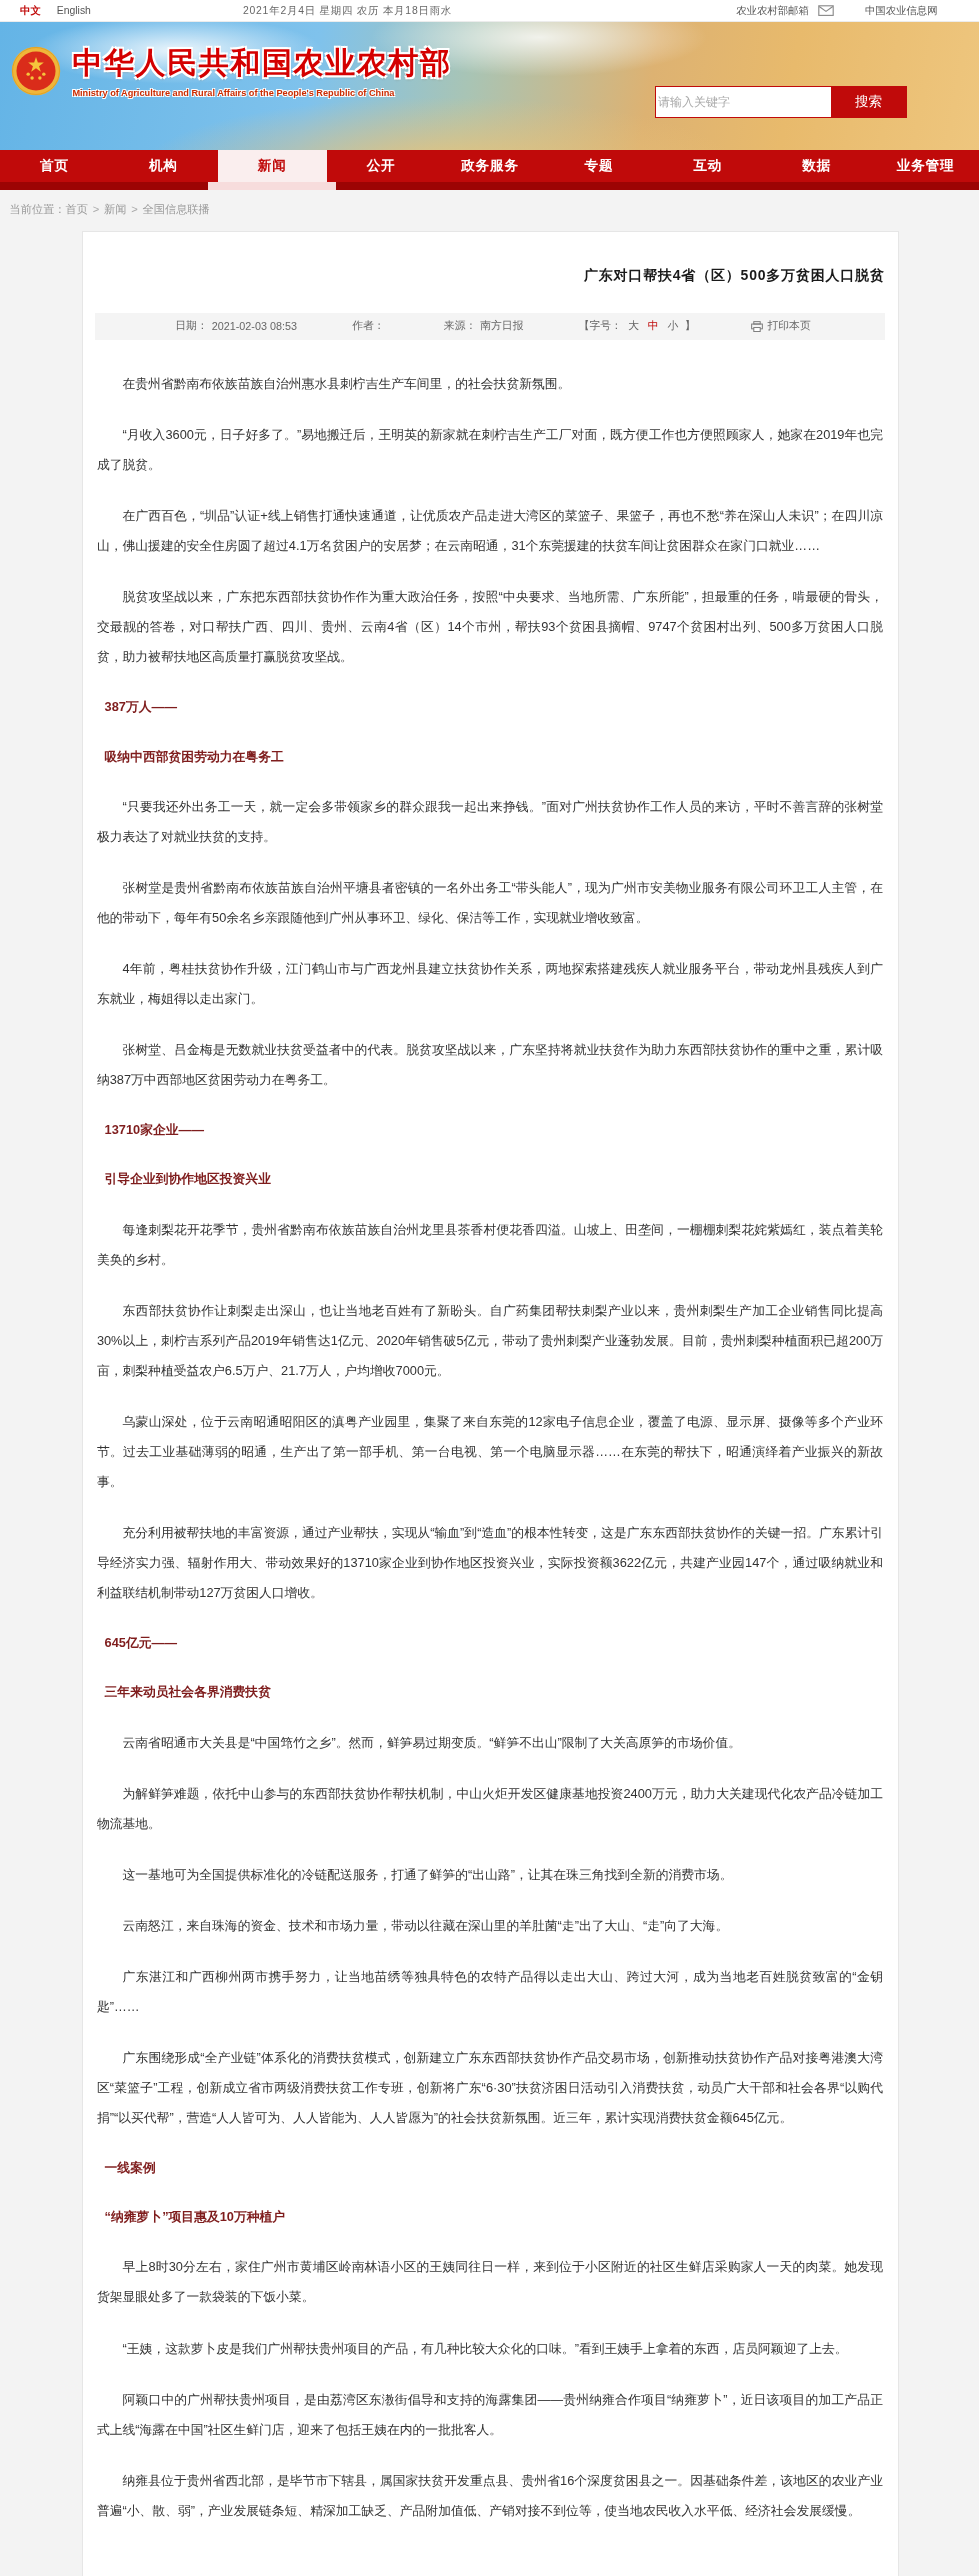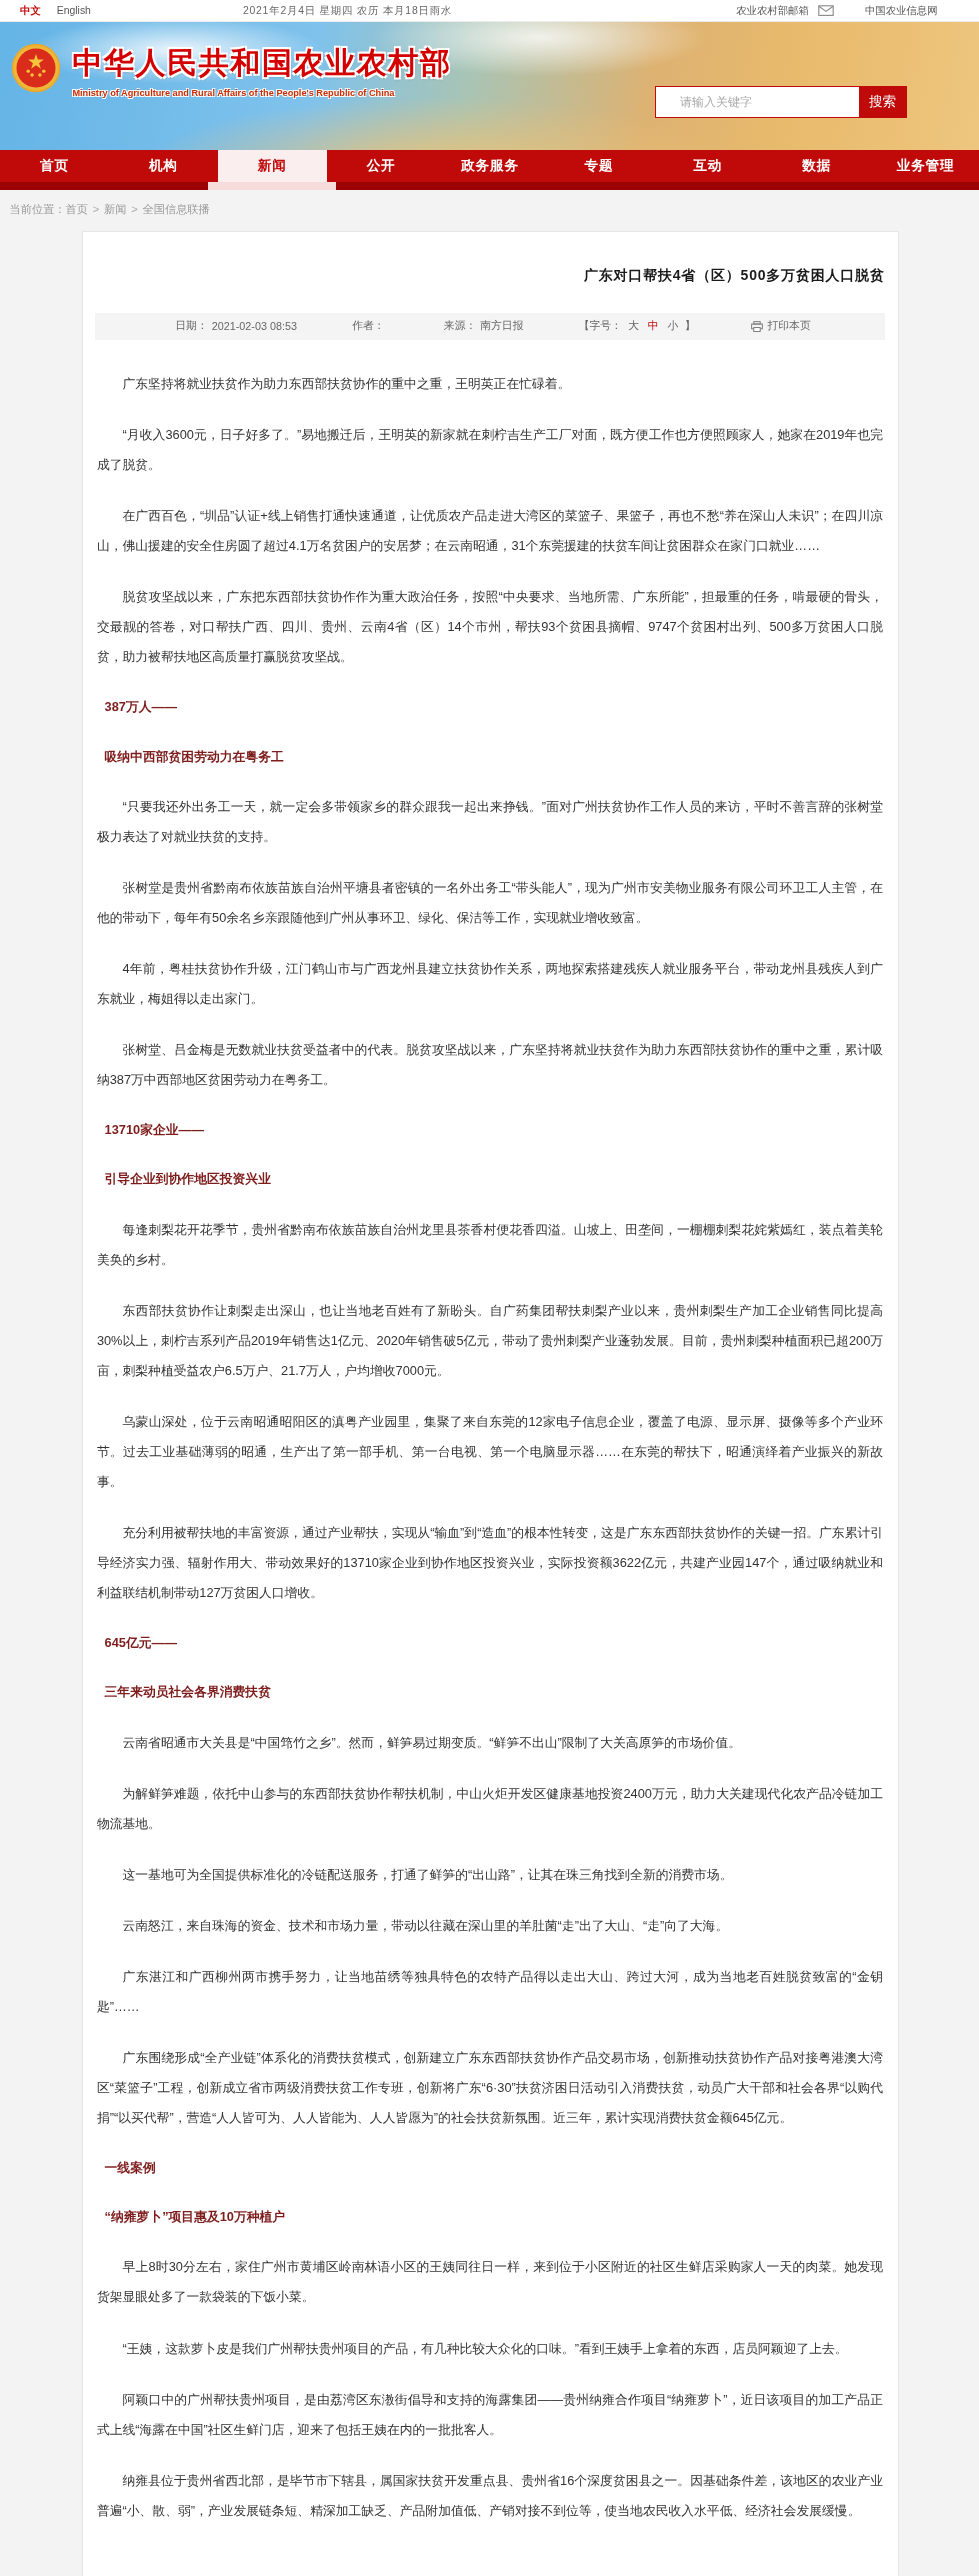--- a/index.html
+++ b/index.html
@@ -18,30 +18,30 @@
   .site-link { margin-right: 22.4px; }
 
   
   .header { position: relative; height: 128px; overflow: hidden;
     background:
       radial-gradient(ellipse 208px 48px at 18% 22%, rgba(255,255,255,.85), rgba(255,255,255,0) 70%),
       radial-gradient(ellipse 240px 56px at 55% 12%, rgba(255,255,255,.8), rgba(255,255,255,0) 70%),
       radial-gradient(ellipse 400px 96px at 45% 115%, rgba(236,194,118,.95), rgba(236,194,118,0) 75%),
       linear-gradient(100deg, #64b4e6 0%, #7fc2ec 32%, #a9c4b4 48%, #ddb272 66%, #e8ba6c 80%, #eec67e 100%);
   }
-  .brand { position: absolute; left: 11.2px; top: 21px; display: flex; }
+  .brand { position: absolute; left: 11.2px; top: 21px; display: flex; align-items: center; }
   .emblem { width: 50px; height: 50px; flex: 0 0 auto; }
   .brand-text { margin-left: 11.2px; }
   .brand-cn { font-size: 30px; font-weight: bold; color: #d40000; letter-spacing: 1.6px;
     text-shadow: -1.6px -1.6px 0 #fff, 1.6px -1.6px 0 #fff, -1.6px 1.6px 0 #fff, 1.6px 1.6px 0 #fff, 0 2.4px 2.4px rgba(120,60,0,.35); }
   .brand-en { margin-top: 4px; font-size: 9.2px; font-weight: bold; color: #cc2b00;
     text-shadow: -0.8px -0.8px 0 #fff, 0.8px -0.8px 0 #fff, -0.8px 0.8px 0 #fff, 0.8px 0.8px 0 #fff; }
   .search { position: absolute; right: 73px; top: 64px; width: 252px; height: 32px;
             border: 1.6px solid #c00a0a; background: #fff; display: flex; }
-  .search input { flex: 1; border: none; outline: none; padding: 0 24px; font-size: 12px; color: #444;
+  .search input { flex: 1; border: none; outline: none; padding: 0 2px; font-size: 12px; color: #444;
                   font-family: "Liberation Sans", sans-serif; }
   .search input::placeholder { color: #a9a9a9; }
   .search button { width: 75px; border: none; background: #c00a0a; color: #fff; font-size: 13.6px;
                    cursor: pointer; font-family: "Liberation Sans", sans-serif; }
 
   
   .nav { display: flex; background: #c00a0a; height: 32px; }
   .nav-item { flex: 1; text-align: center; line-height: 32px; color: #fff; font-size: 13.6px;
               font-weight: bold; text-decoration: none; letter-spacing: 0.8px; }
   .nav-item.active { background: #faeeee; color: #c00a0a; }
@@ -164,21 +164,21 @@
           <svg width="12" height="11.2" viewBox="0 0 15 14">
               <rect x="3.5" y="0.8" width="8" height="3" fill="none" stroke="#777" stroke-width="1.2"></rect>
               <rect x="0.8" y="3.8" width="13.4" height="6" fill="none" stroke="#777" stroke-width="1.2"></rect>
               <rect x="3.5" y="8.2" width="8" height="5" fill="#fff" stroke="#777" stroke-width="1.2"></rect>
             </svg>
         </span>
         <span>打印本页</span>
       </span>
     </div>
     <div class="article-body">
-        <p class="body-p">广东坚持将就业扶贫作为助力东西部扶贫协作的重中之重，王明英正在忙碌着。</p>
+        <p class="body-p">在贵州省黔南布依族苗族自治州惠水县刺柠吉生产车间里，的社会扶贫新氛围。</p>
         <p class="body-p">“月收入3600元，日子好多了。”易地搬迁后，王明英的新家就在刺柠吉生产工厂对面，既方便工作也方便照顾家人，她家在2019年也完成了脱贫。</p>
         <p class="body-p">在广西百色，“圳品”认证+线上销售打通快速通道，让优质农产品走进大湾区的菜篮子、果篮子，再也不愁“养在深山人未识”；在四川凉山，佛山援建的安全住房圆了超过4.1万名贫困户的安居梦；在云南昭通，31个东莞援建的扶贫车间让贫困群众在家门口就业……</p>
         <p class="body-p">脱贫攻坚战以来，广东把东西部扶贫协作作为重大政治任务，按照“中央要求、当地所需、广东所能”，担最重的任务，啃最硬的骨头，交最靓的答卷，对口帮扶广西、四川、贵州、云南4省（区）14个市州，帮扶93个贫困县摘帽、9747个贫困村出列、500多万贫困人口脱贫，助力被帮扶地区高质量打赢脱贫攻坚战。</p>
         <p class="body-h">387万人——</p>
         <p class="body-h">吸纳中西部贫困劳动力在粤务工</p>
         <p class="body-p">“只要我还外出务工一天，就一定会多带领家乡的群众跟我一起出来挣钱。”面对广州扶贫协作工作人员的来访，平时不善言辞的张树堂极力表达了对就业扶贫的支持。</p>
         <p class="body-p">张树堂是贵州省黔南布依族苗族自治州平塘县者密镇的一名外出务工“带头能人”，现为广州市安美物业服务有限公司环卫工人主管，在他的带动下，每年有50余名乡亲跟随他到广州从事环卫、绿化、保洁等工作，实现就业增收致富。</p>
         <p class="body-p">4年前，粤桂扶贫协作升级，江门鹤山市与广西龙州县建立扶贫协作关系，两地探索搭建残疾人就业服务平台，带动龙州县残疾人到广东就业，梅姐得以走出家门。</p>
         <p class="body-p">张树堂、吕金梅是无数就业扶贫受益者中的代表。脱贫攻坚战以来，广东坚持将就业扶贫作为助力东西部扶贫协作的重中之重，累计吸纳387万中西部地区贫困劳动力在粤务工。</p>
         <p class="body-h">13710家企业——</p>

